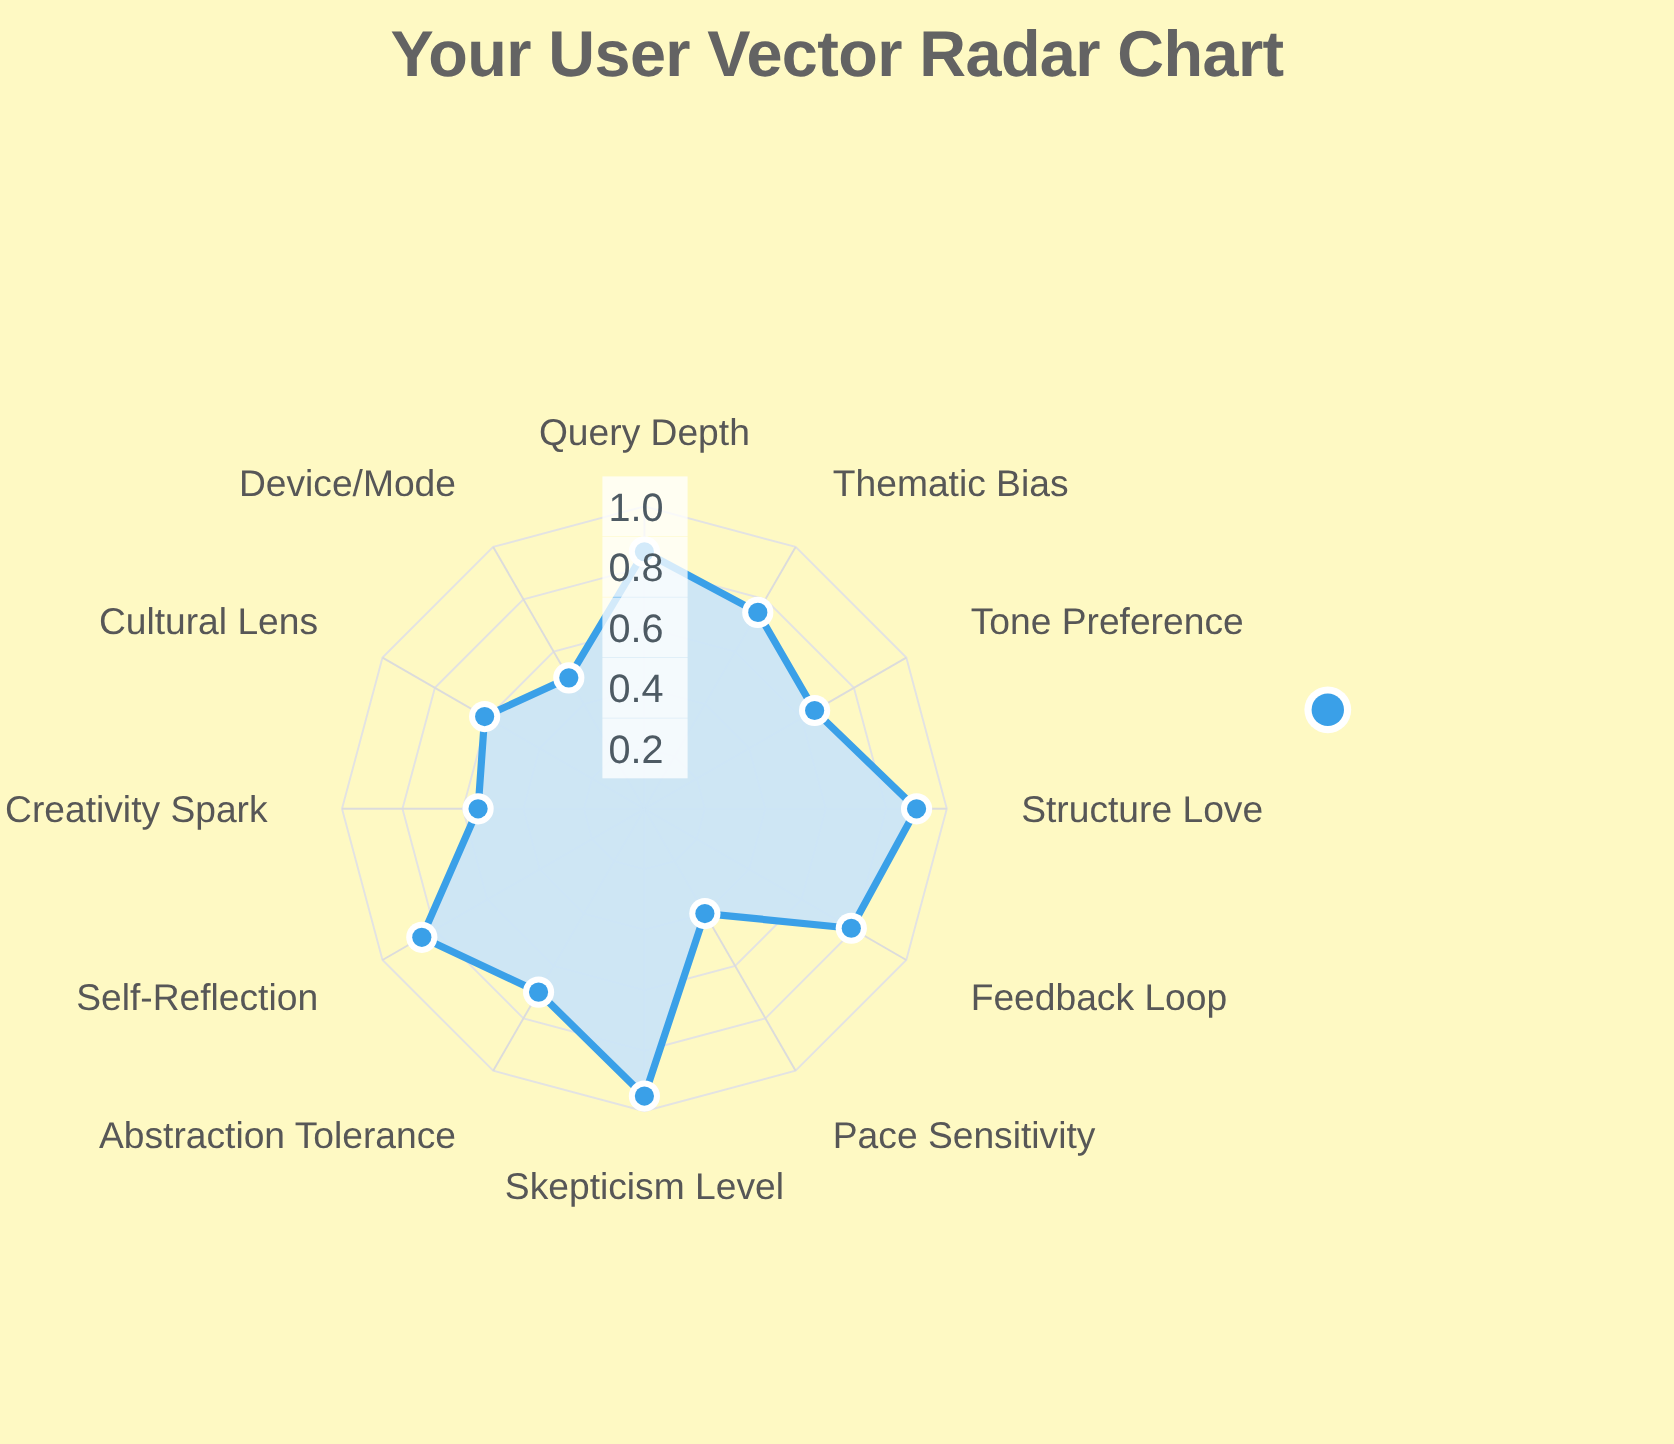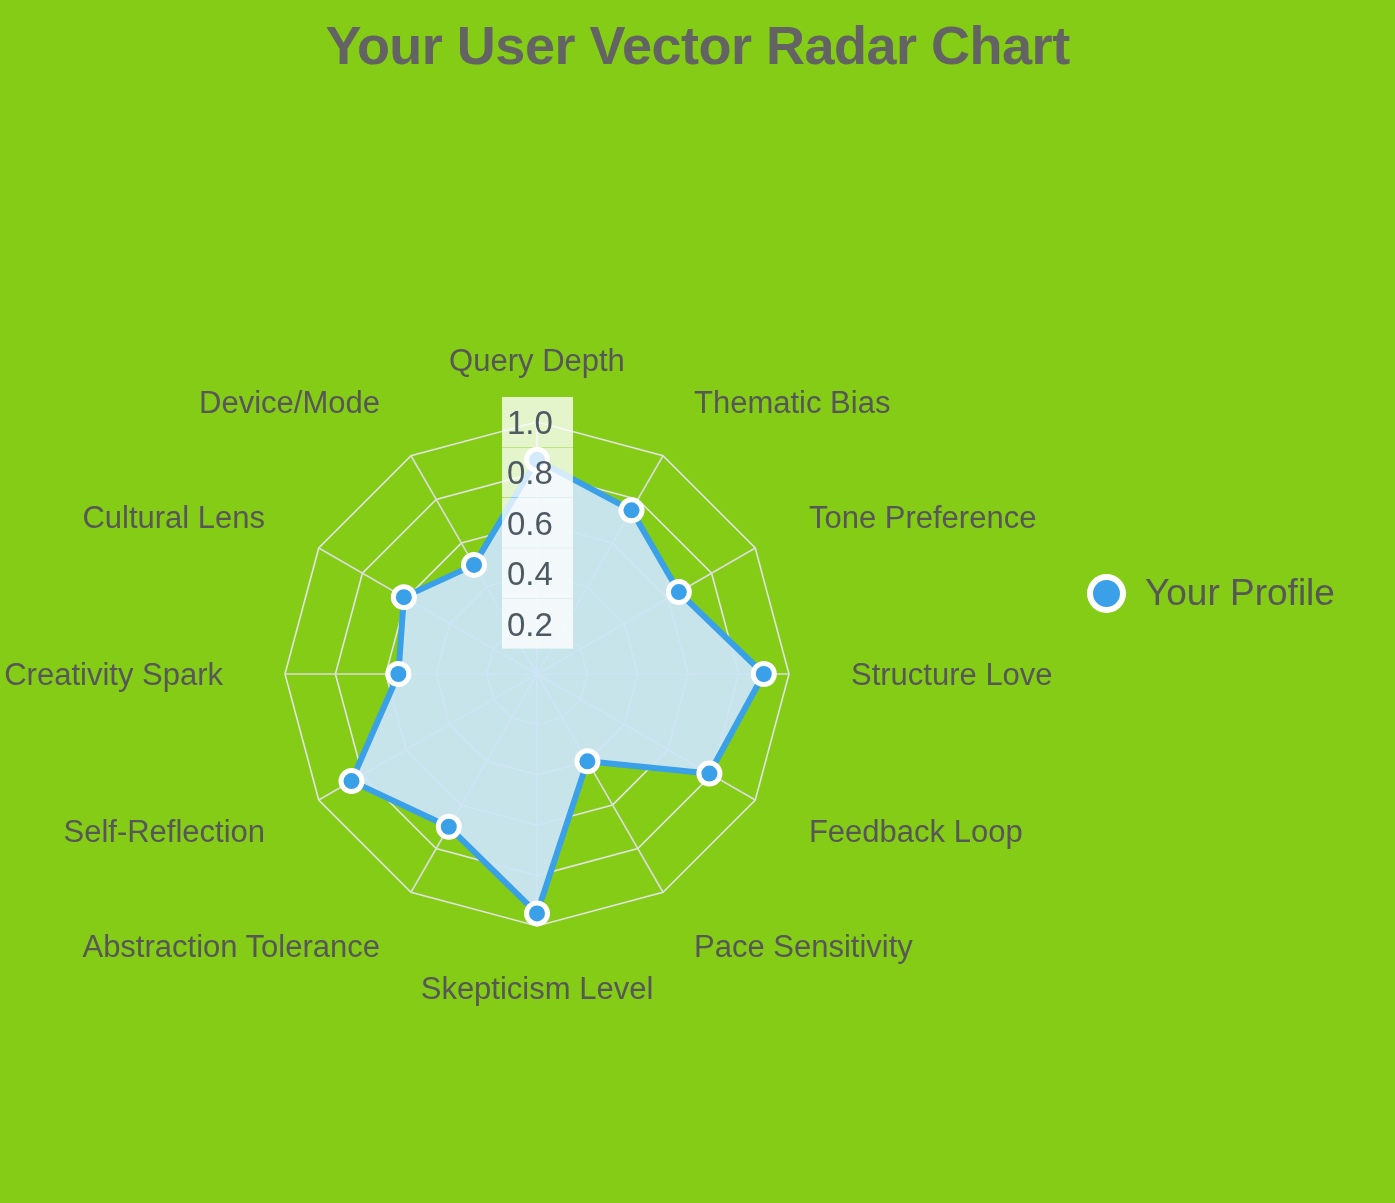--- a/index.html
+++ b/index.html
@@ -11,21 +11,21 @@
   body {
     width: 1395px;
     height: 1203px;
     font-family: "Liberation Sans", sans-serif;
     overflow: hidden;
     position: relative;
   }
   #chart-root {
     position: absolute;
     inset: 0;
-    background: #84cc16;
+    background: #fef9c3;
   }
   #chart-title {
     position: absolute;
     top: 14px;
     left: 0;
     width: 1395px;
     text-align: center;
     font-size: 54px;
     font-weight: bold;
     color: #636363;
@@ -189,16 +189,15 @@
         <text x="223.00" y="685.00" class="axis-label" text-anchor="end">Creativity Spark</text>
         <text x="265.07" y="528.00" class="axis-label" text-anchor="end">Cultural Lens</text>
         <text x="380.00" y="413.07" class="axis-label" text-anchor="end">Device/Mode</text>
       </g>
   </svg>
 
   <div id="legend">
     <span id="legend-swatch">
       <span class="dot"></span>
     </span>
-    <span id="legend-label">Your Profile</span>
   </div>
 
 </div>
 
 </body></html>

